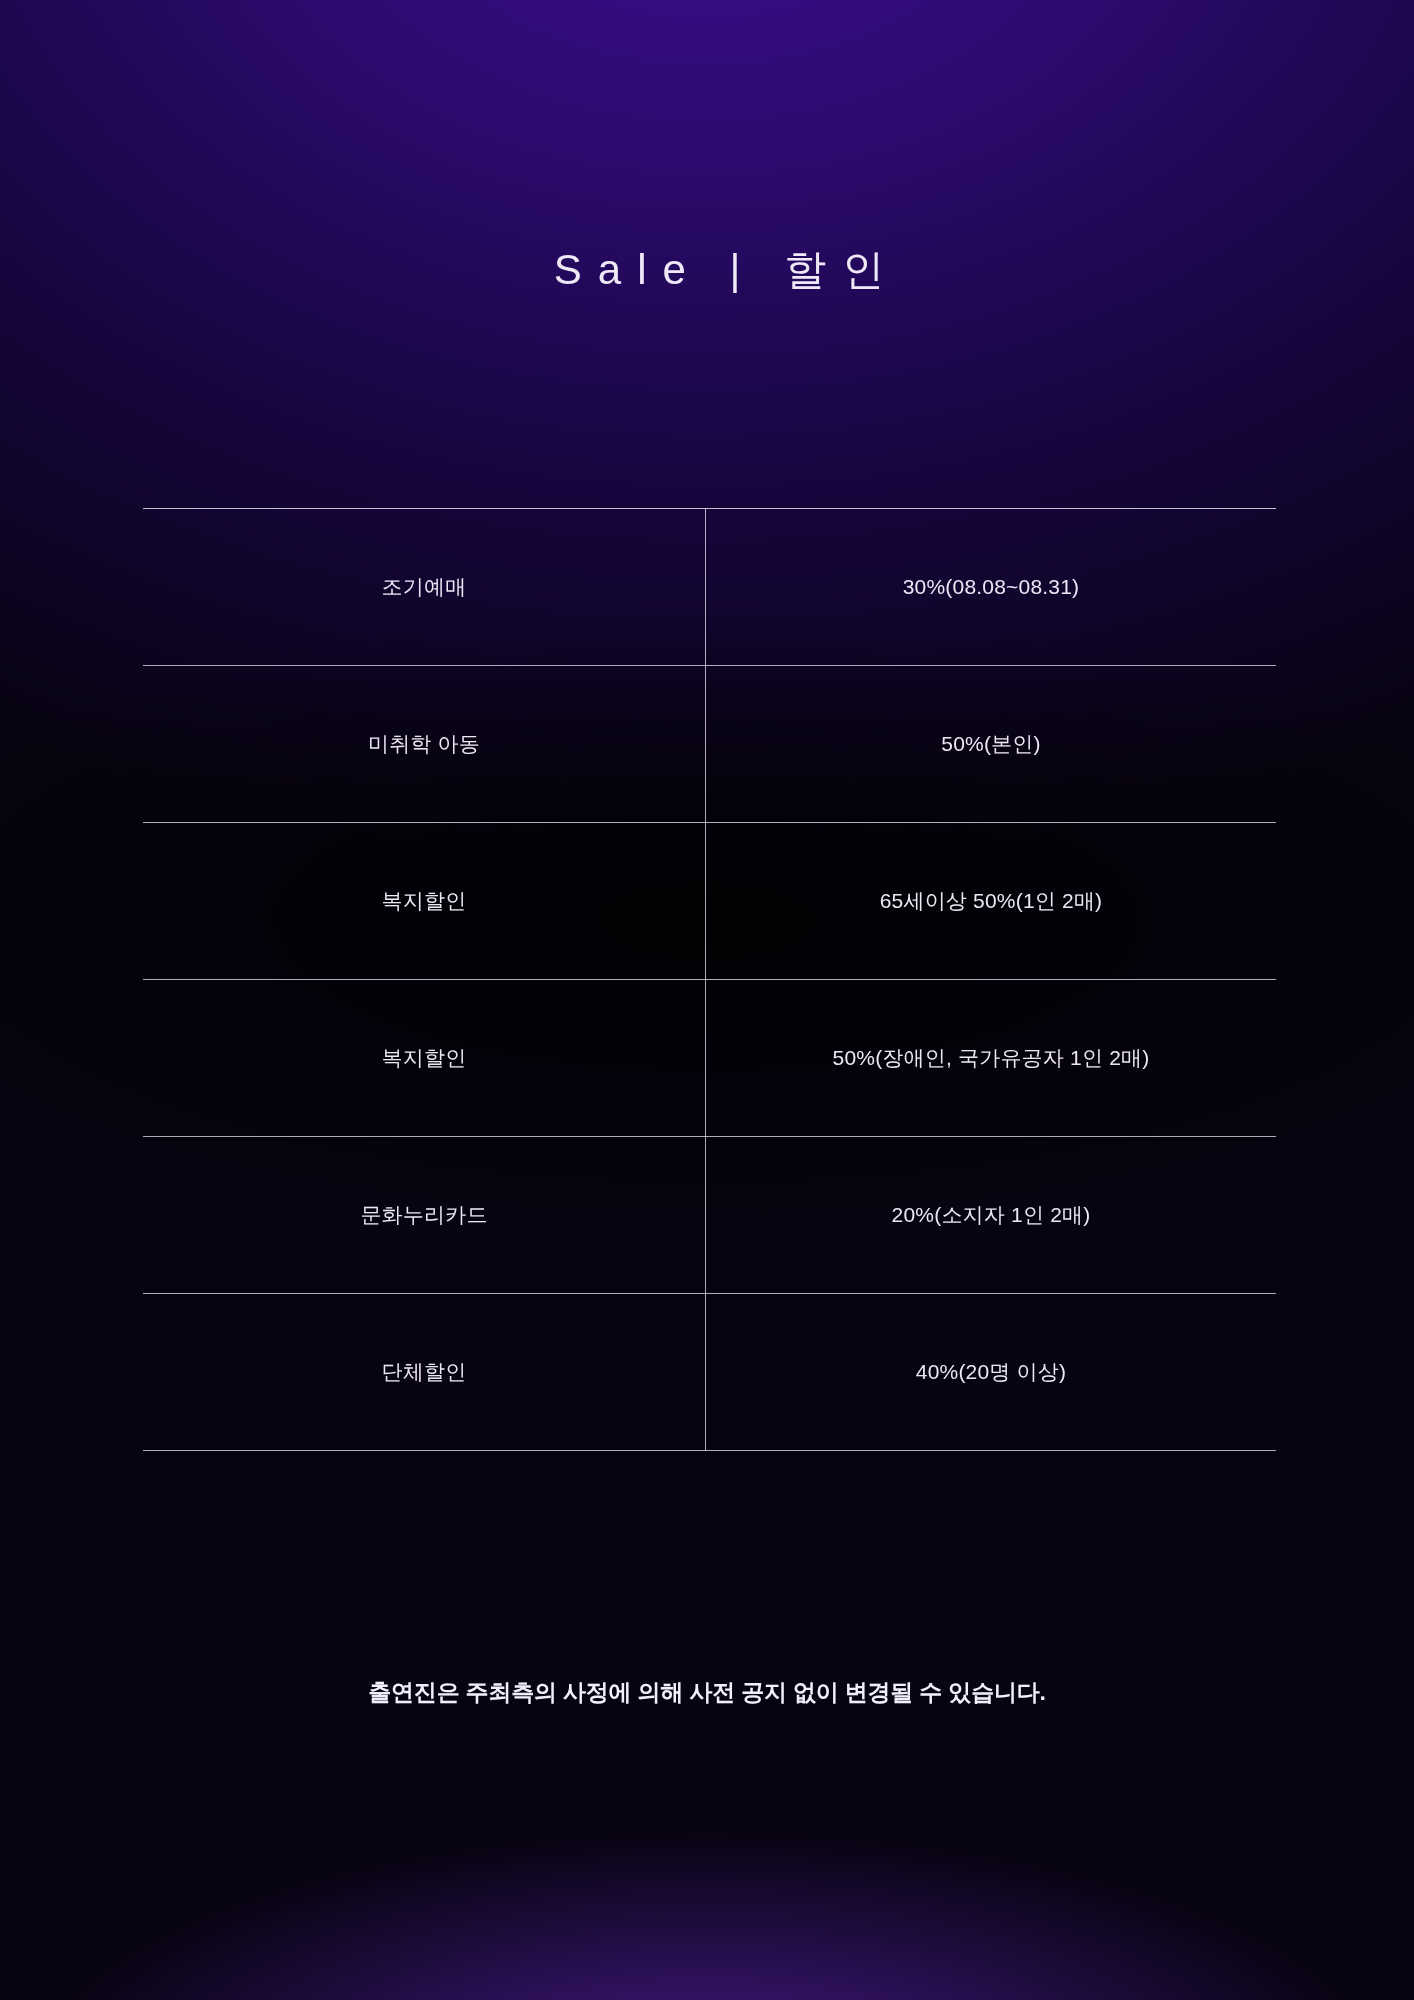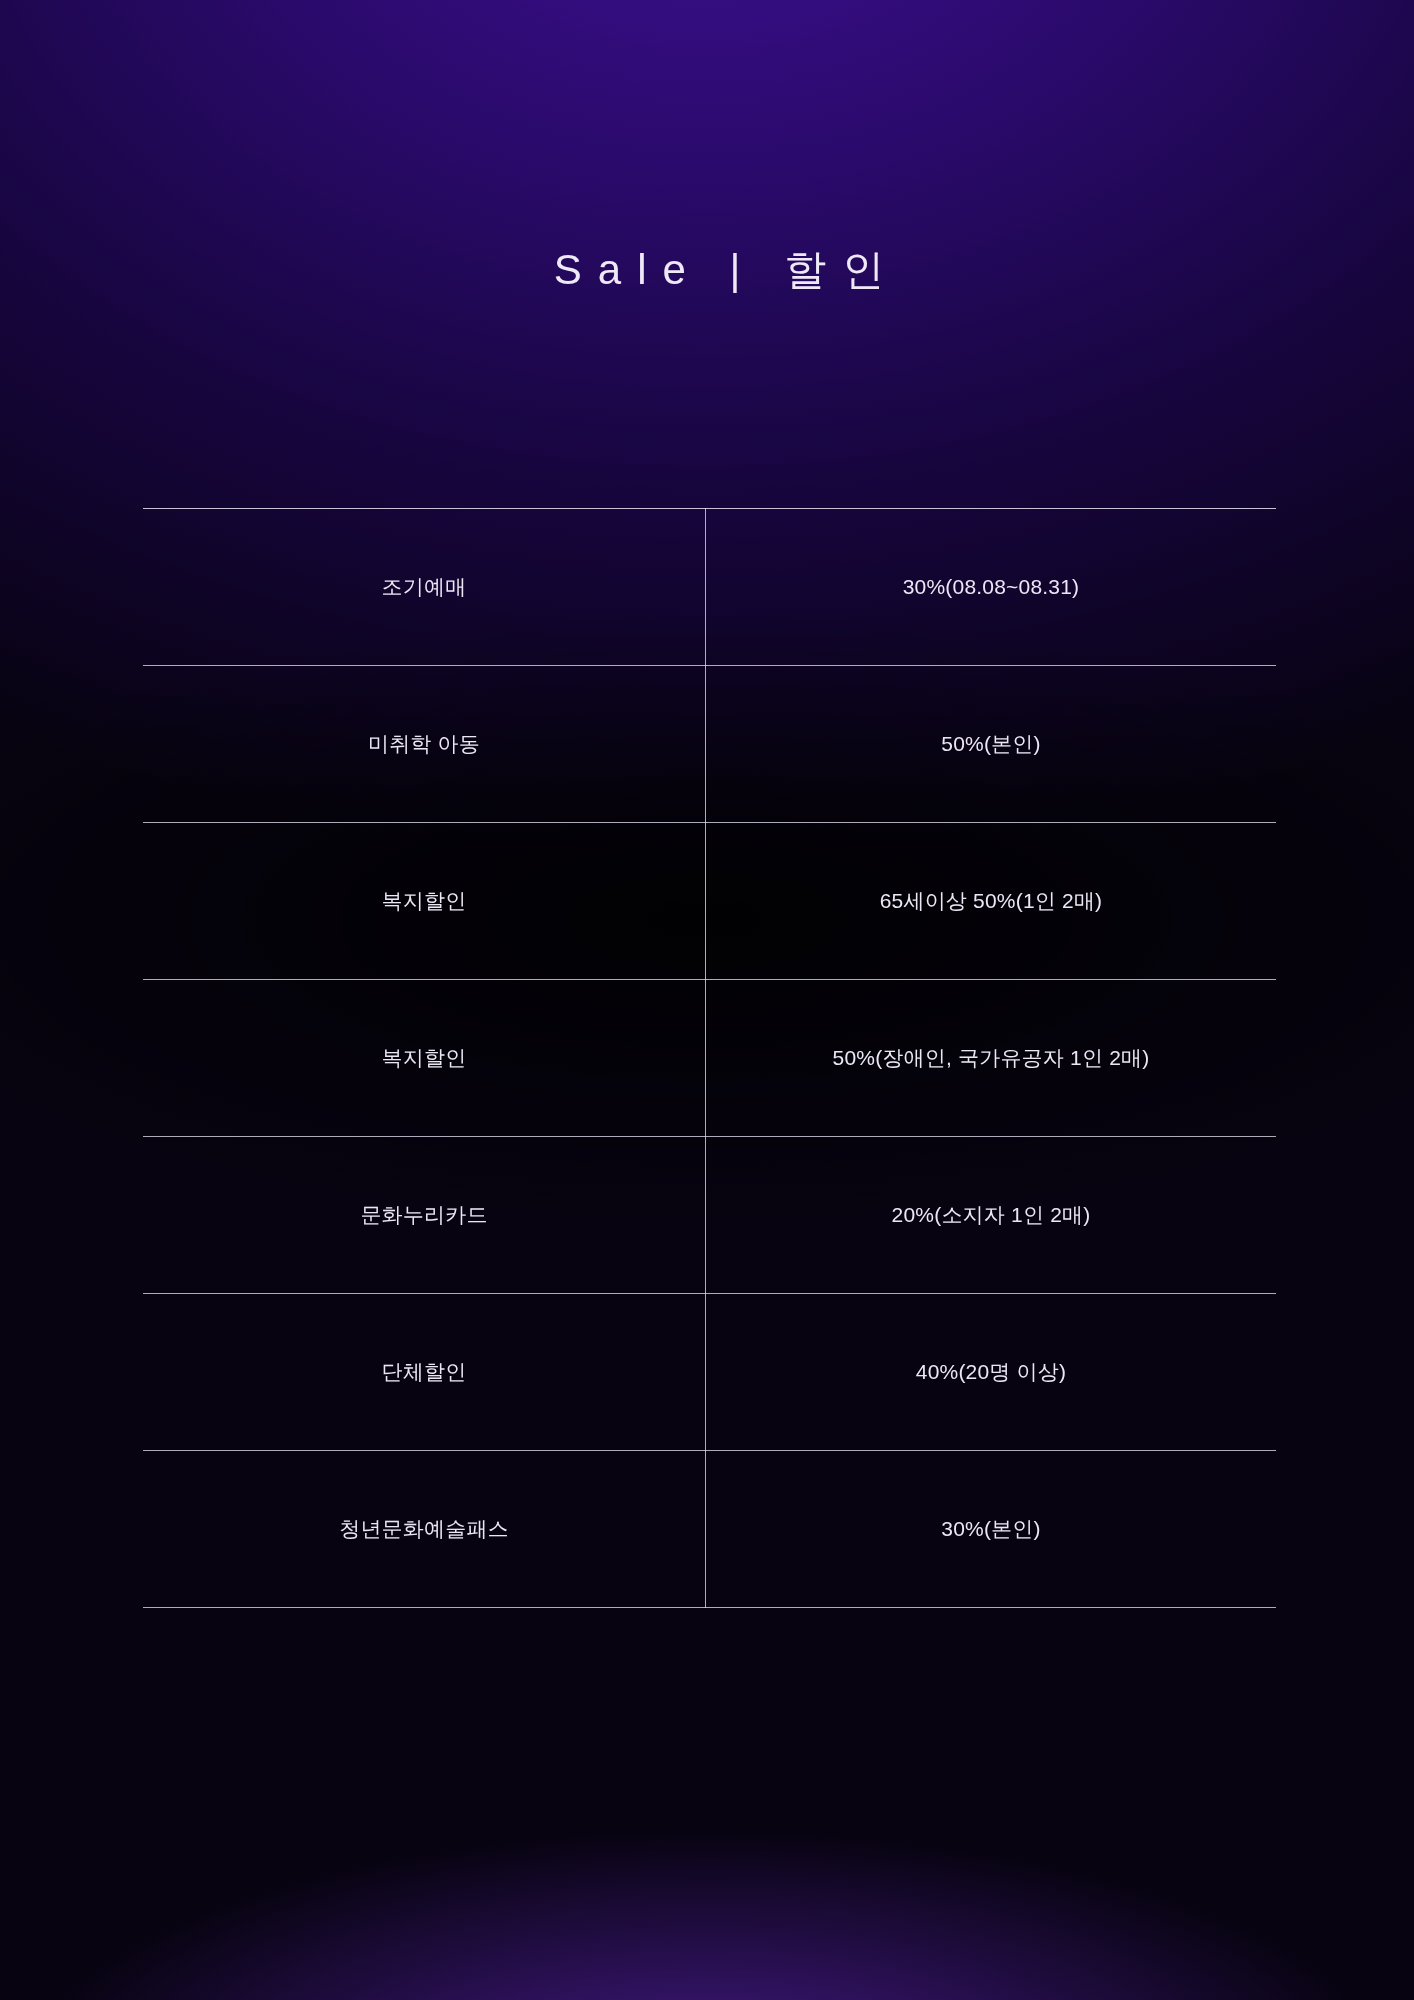--- a/index.html
+++ b/index.html
@@ -122,22 +122,19 @@
           <td class="col-value">50%(장애인, 국가유공자 1인 2매)</td>
         </tr>
         <tr>
           <td class="col-label">문화누리카드</td>
           <td class="col-value">20%(소지자 1인 2매)</td>
         </tr>
         <tr>
           <td class="col-label">단체할인</td>
           <td class="col-value">40%(20명 이상)</td>
         </tr>
-        <tr>
-          <td class="col-label">청년문화예술패스</td>
-          <td class="col-value">30%(본인)</td>
-        </tr>
       </tbody>
     </table>
   </div>
 
+  <div class="footnote">출연진은 주최측의 사정에 의해 사전 공지 없이 변경될 수 있습니다.</div>
 
 </div>
 
 </body></html>

